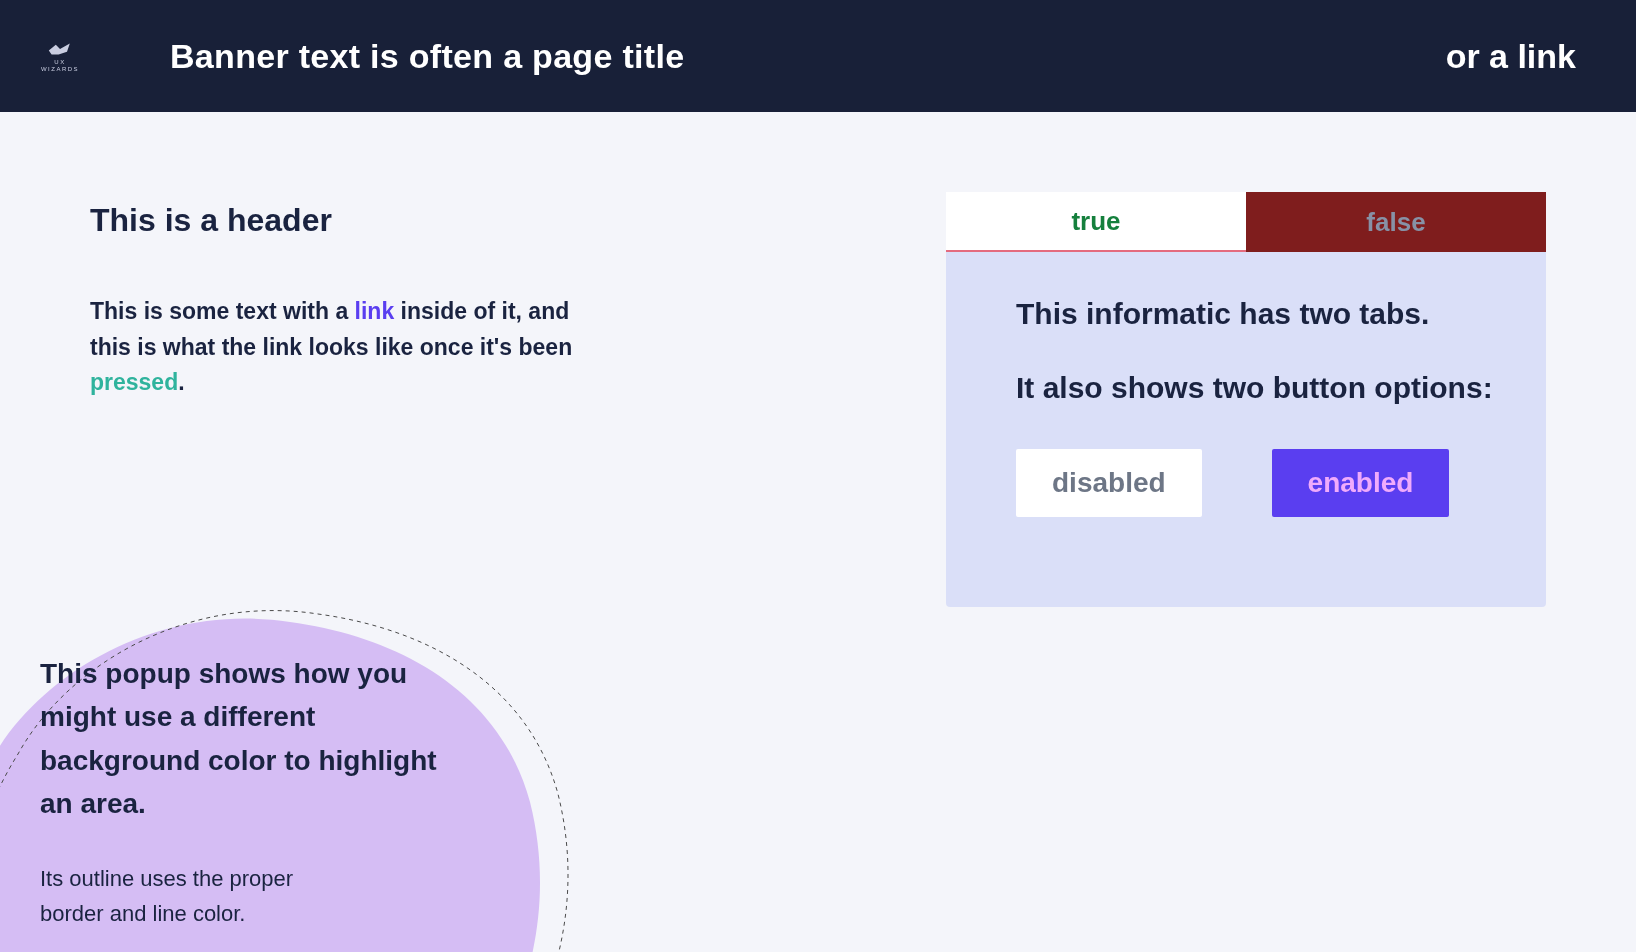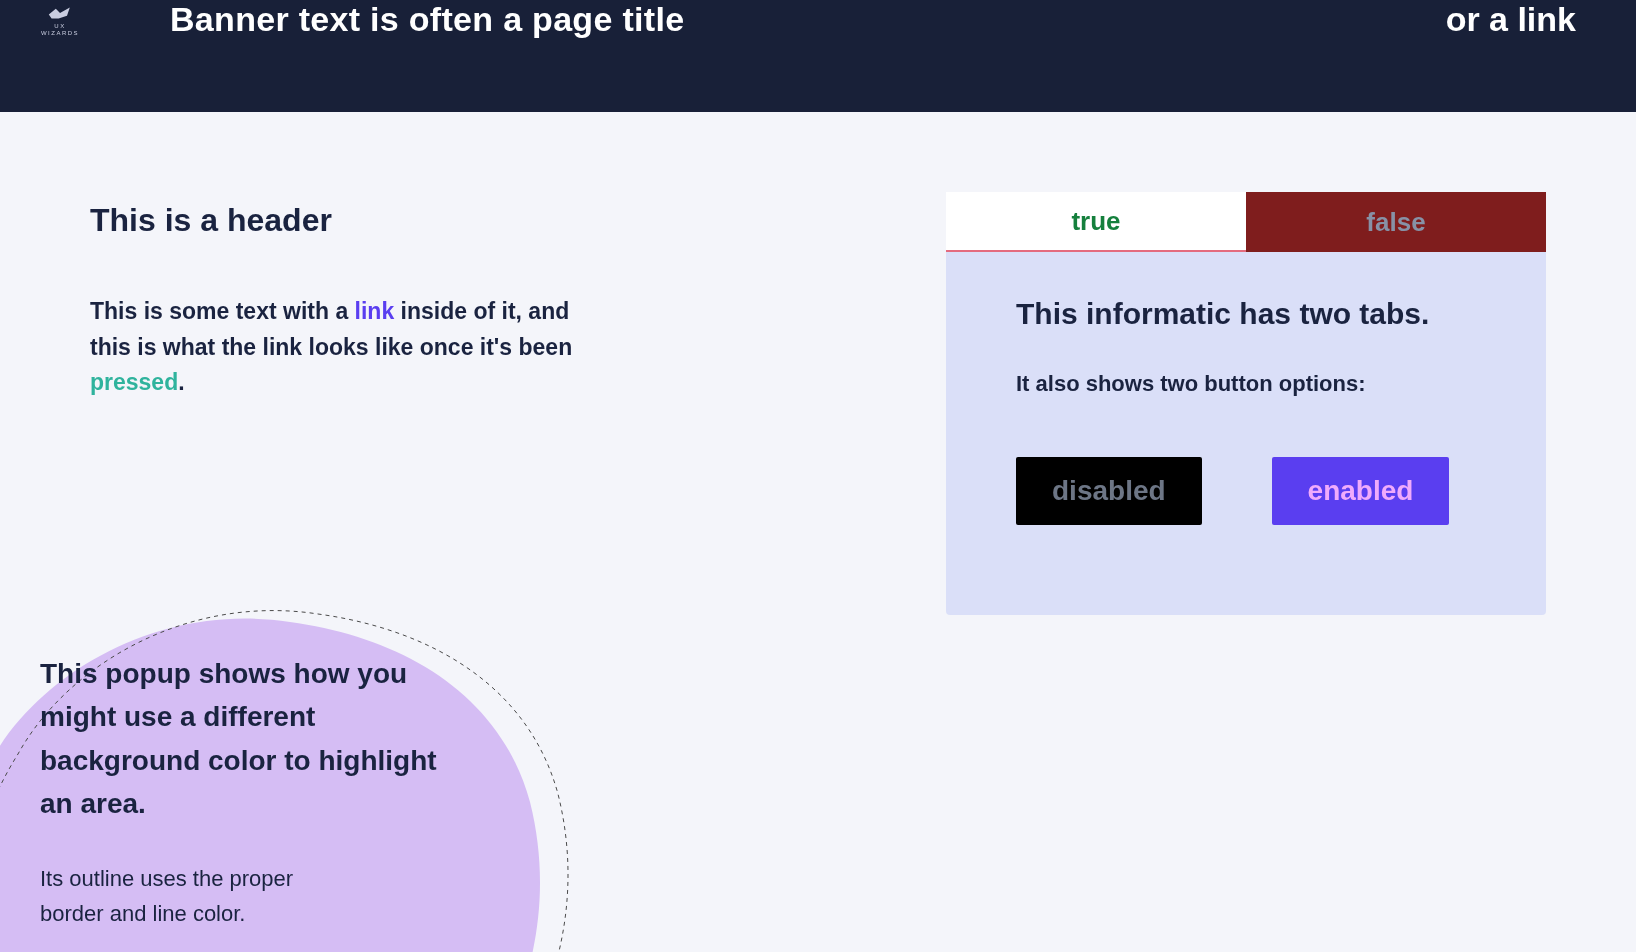--- a/index.html
+++ b/index.html
@@ -10,21 +10,21 @@
     color: #1a2340;
     overflow: hidden;
   }
 
   
   .banner {
     background: #182038;
     color: #ffffff;
     height: 112px;
     display: flex;
-    align-items: flex-start;
+    align-items: center;
     padding: 0 60px 0 40px;
   }
   .banner .logo {
     width: 40px;
     height: 40px;
     display: flex;
     flex-direction: column;
     align-items: center;
     justify-content: center;
     color: #c9cde0;
@@ -172,39 +172,39 @@
   }
   .highlight-word svg {
     position: absolute;
     left: -12px;
     top: -6px;
     width: calc(100% + 24px);
     height: calc(100% + 16px);
     pointer-events: none;
   }
   .card-sub {
-    font-size: 22px;
-    font-weight: 800;
-    color: #1a2340;
-    margin-bottom: 60px;
+    font-size: 30px;
+    font-weight: 800;
+    color: #1a2340;
+    margin-bottom: 44px;
   }
   .btn-row {
     display: flex;
     gap: 70px;
   }
   .btn {
     font-size: 28px;
     font-weight: 700;
     padding: 18px 36px;
     border: none;
     border-radius: 2px;
     cursor: pointer;
   }
   .btn.disabled {
-    background: #000000;
+    background: #ffffff;
     color: #6d7686;
     cursor: not-allowed;
   }
   .btn.enabled {
     background: #5a3ef0;
     color: #f0abfc;
   }
 </style>
 </head>
 <body>

